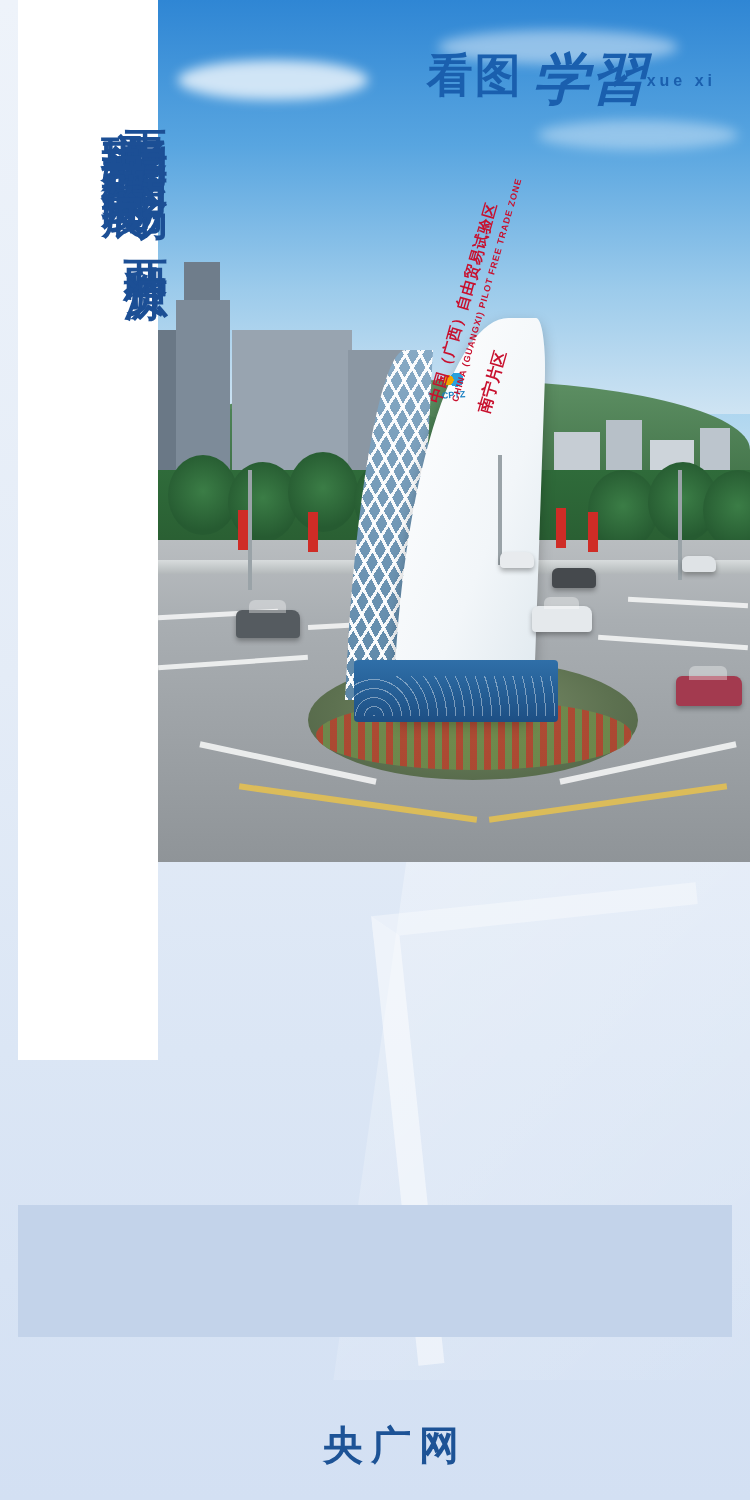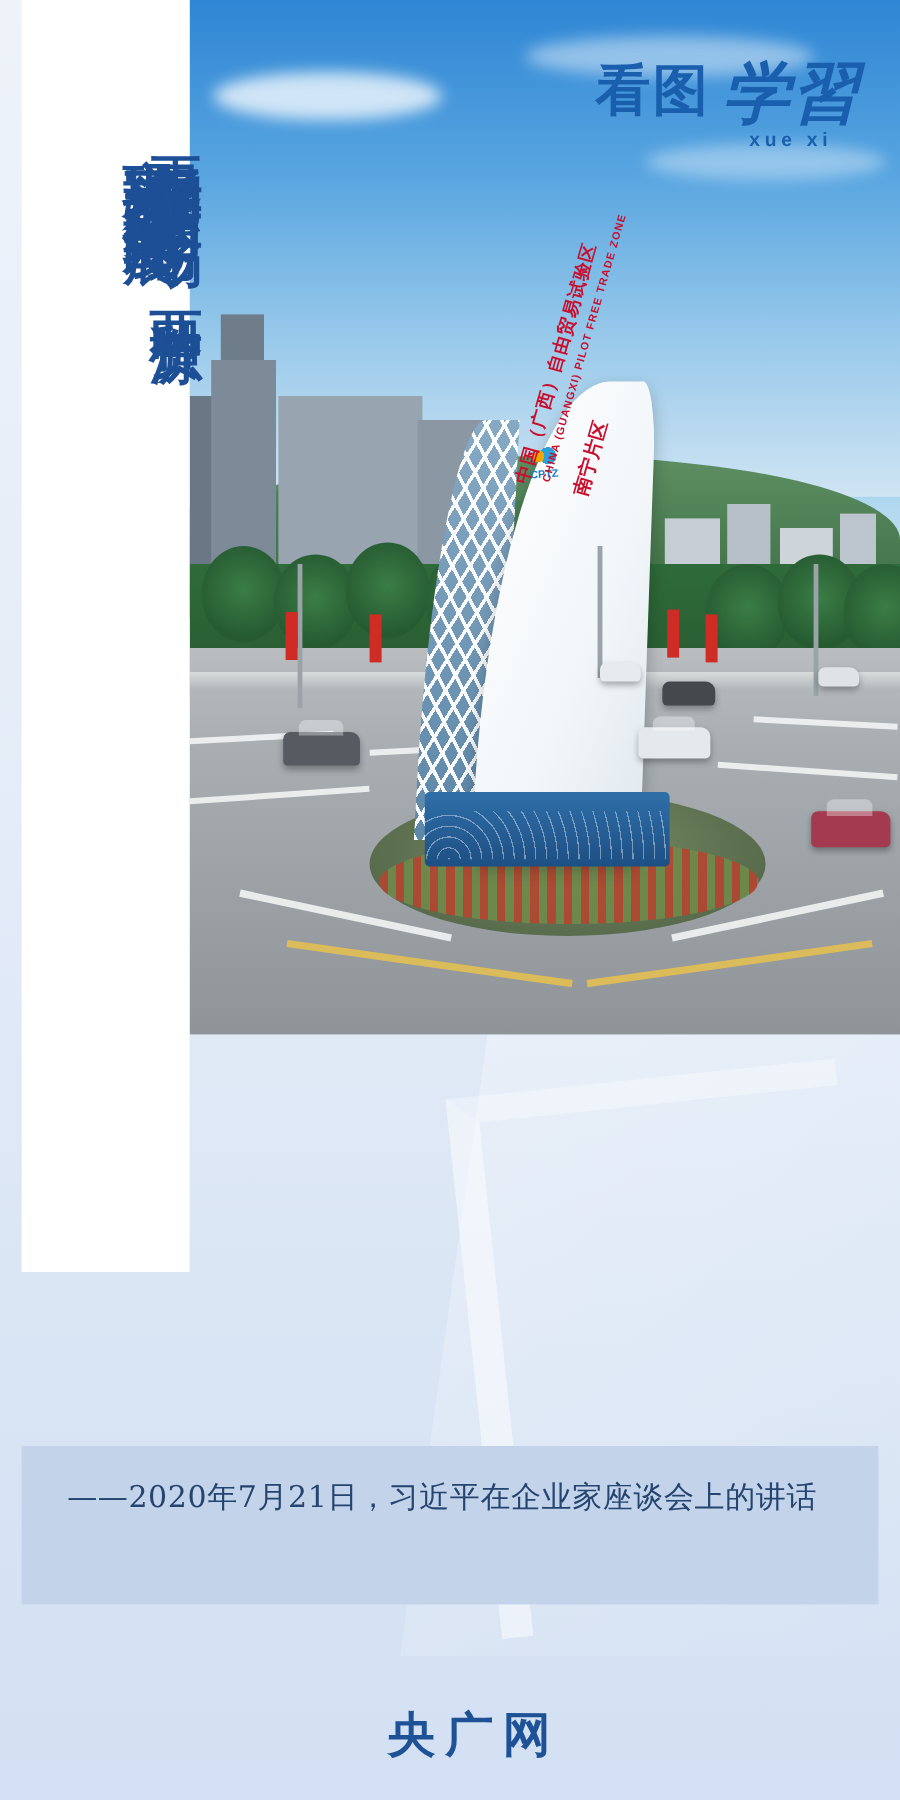--- a/index.html
+++ b/index.html
@@ -59,21 +59,21 @@
   .brand-kantu {
     color: #1a5fae;
     font-size: 46px;
     font-weight: bold;
     letter-spacing: 2px;
     line-height: 1;
     font-family: "DejaVu Sans", "Liberation Sans", sans-serif;
   }
   .brand-xuexi-wrap {
     display: flex;
-    flex-direction: column;
+    flex-direction: row;
     align-items: center;
   }
   .brand-xuexi {
     color: #1a5fae;
     font-size: 56px;
     font-weight: bold;
     line-height: .95;
     font-family: "DejaVu Serif", "Liberation Serif", serif;
     font-style: italic;
     letter-spacing: 1px;
@@ -472,17 +472,16 @@
         <div class="car-roof"></div>
       </div>
     <div class="car" style="left:394px; top:568px; width:44px; height:20px; background:#45494d;"></div>
     <div class="car" style="left:518px; top:676px; width:66px; height:30px; background:#a33a4f;">
         <div class="car-roof"></div>
       </div>
   </div>
 
 
   <div class="source-bar"></div>
-  <div class="source-text">——2020年7月21日，习近平在企业家座谈会上的讲话</div>
 
   <div class="footer-logo">央广网</div>
 
 </div>
 
 </body></html>

